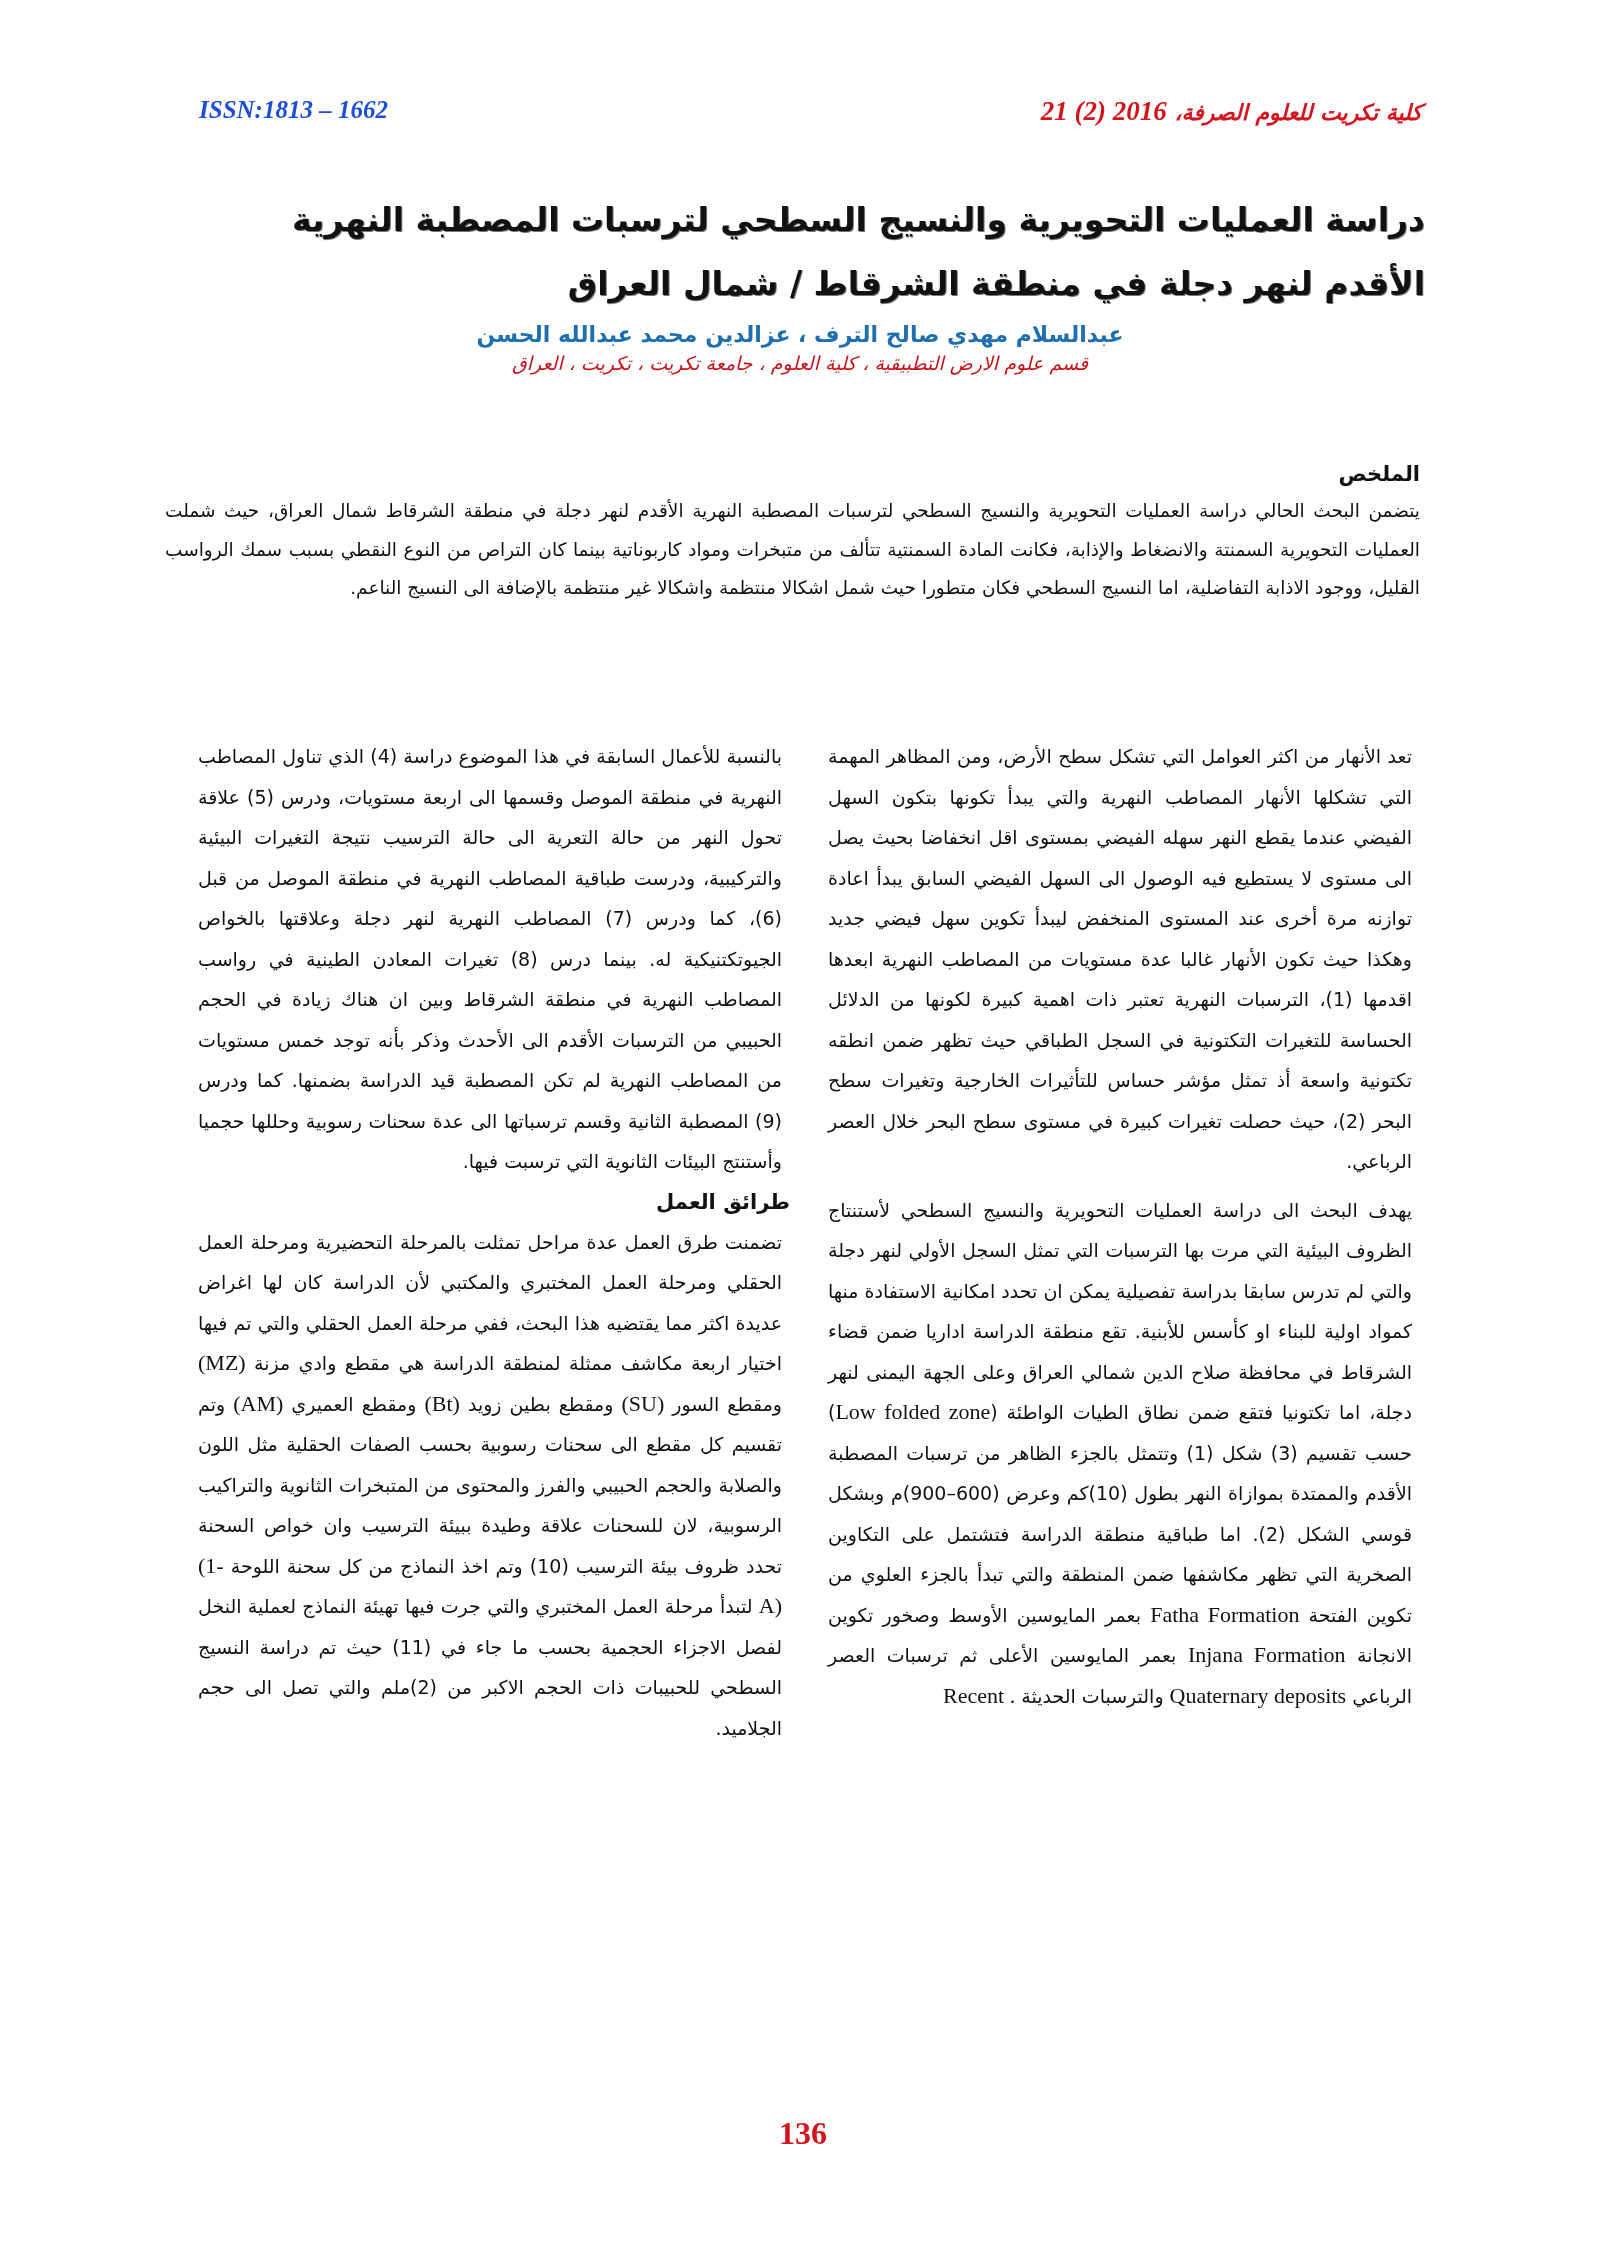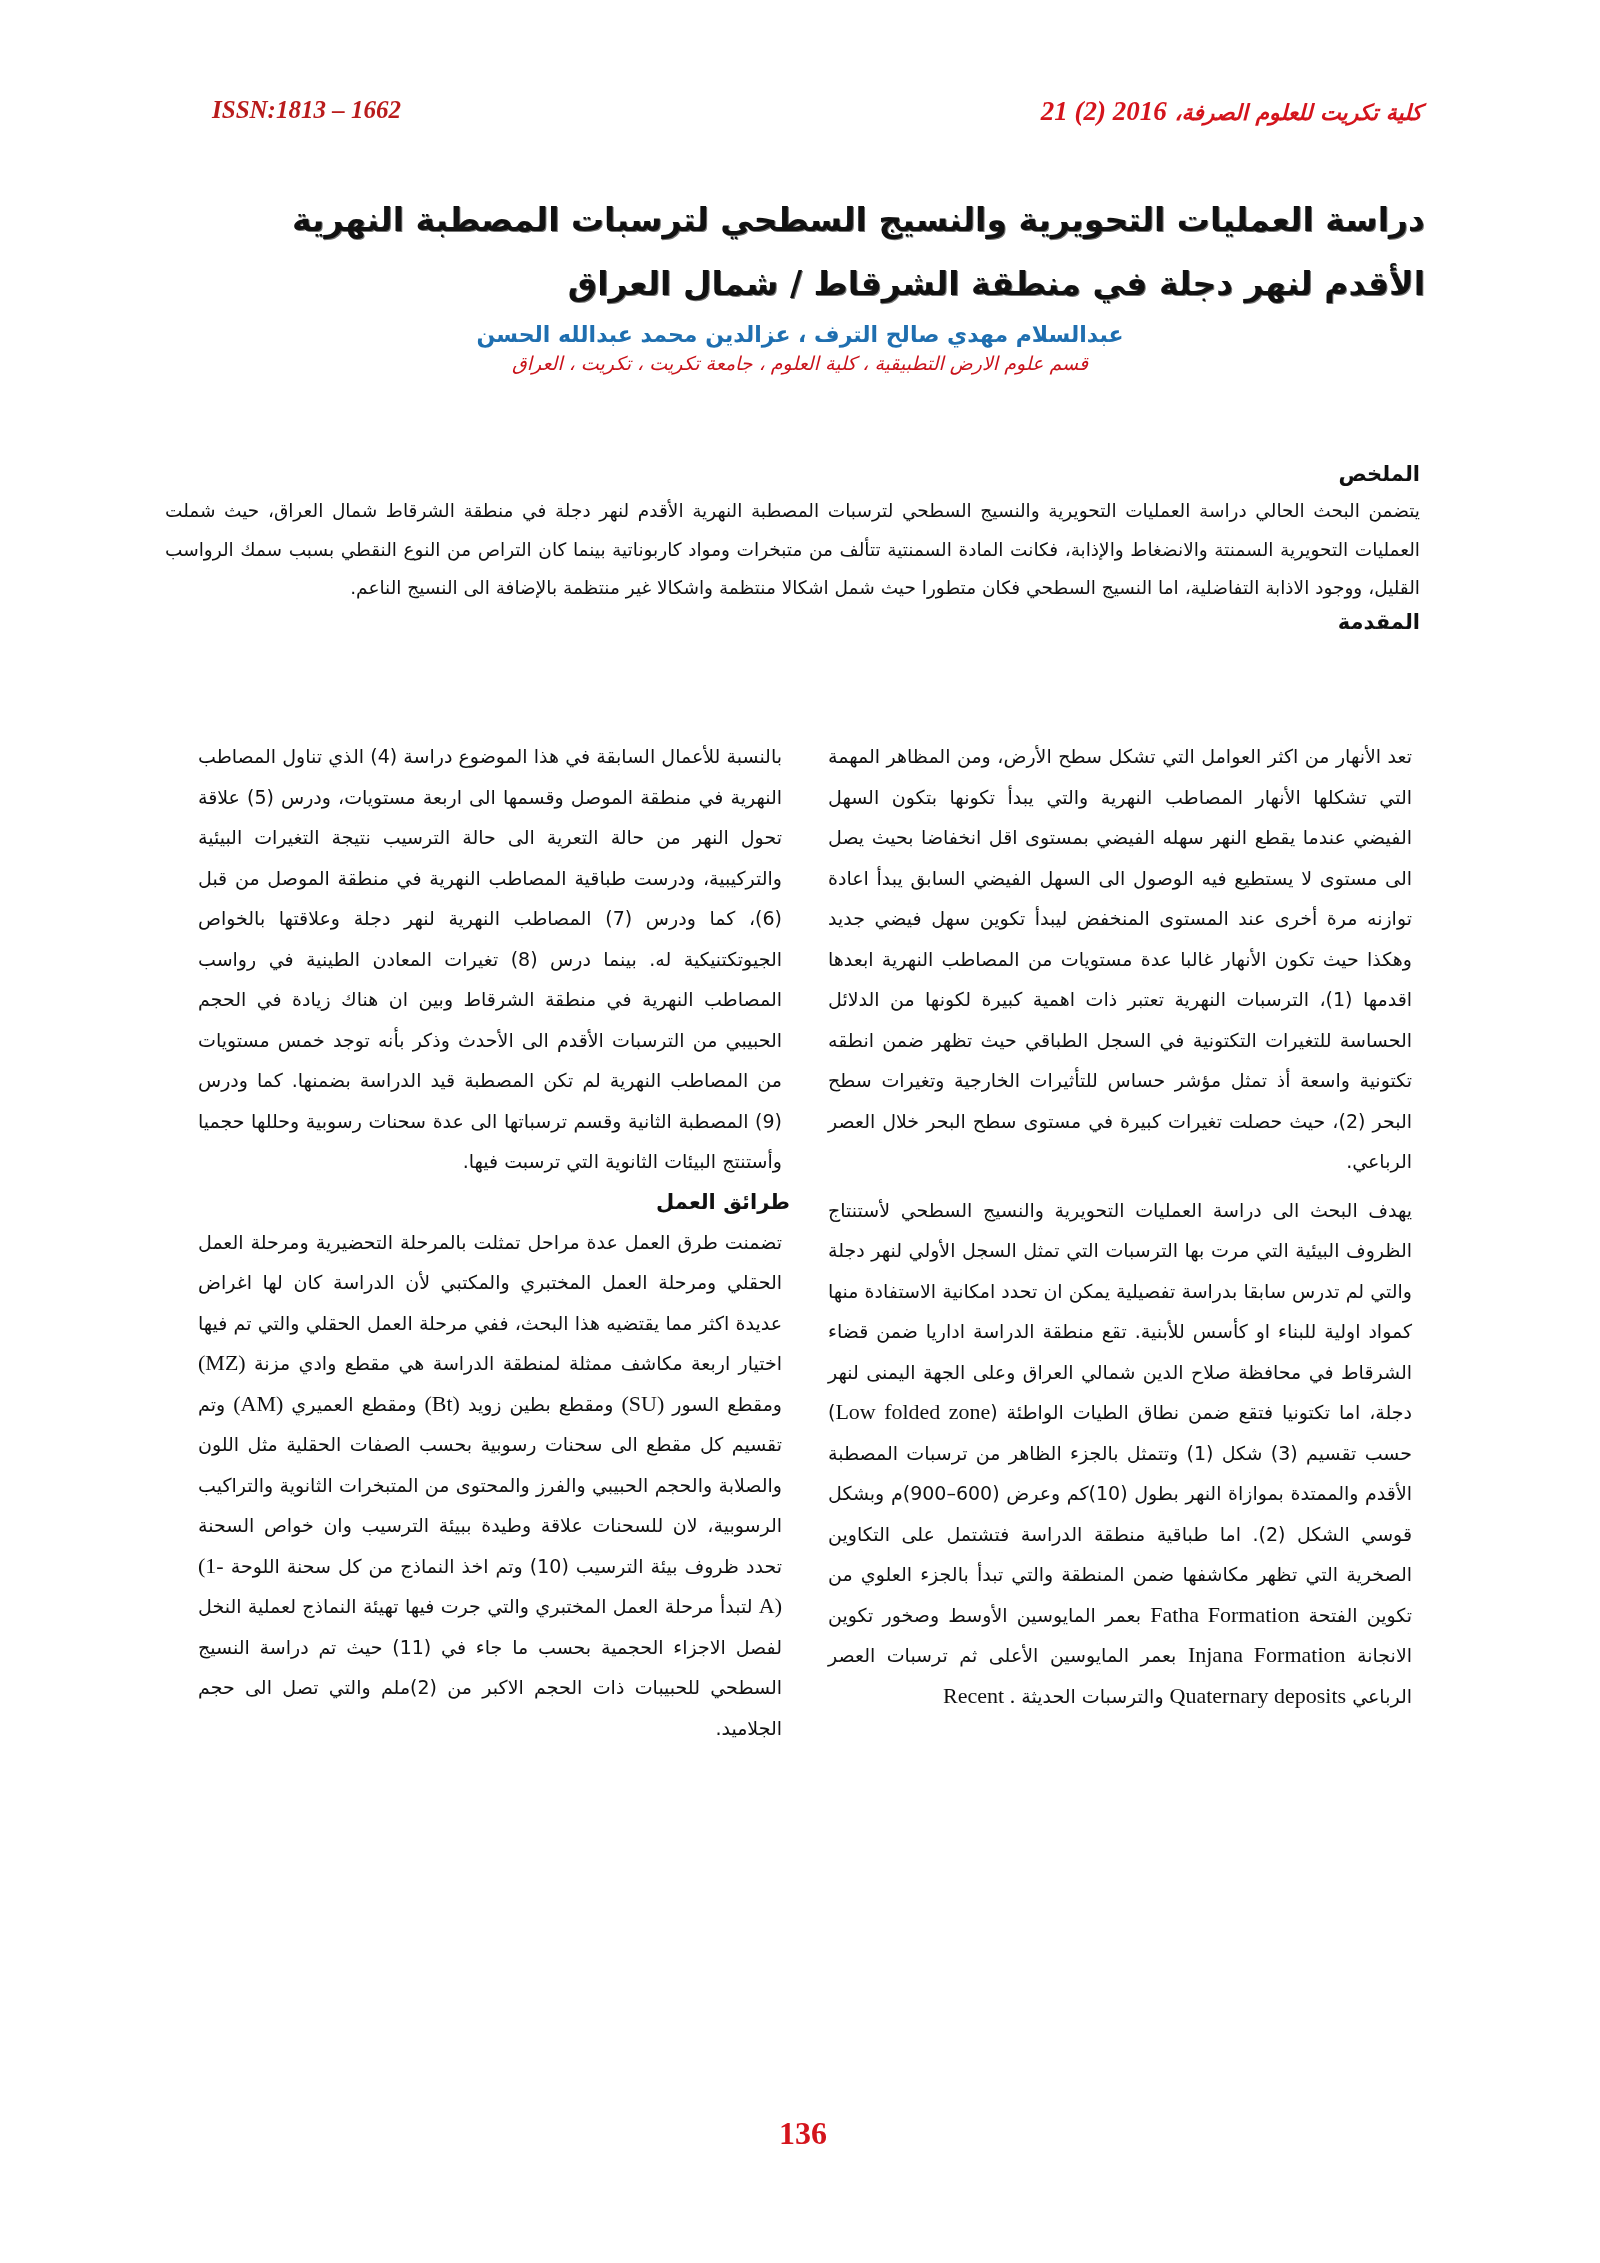--- a/index.html
+++ b/index.html
@@ -2,23 +2,23 @@
 <html><head>
 <meta charset="utf-8">
 <style>
   html, body { margin: 0; padding: 0; background: #ffffff; }
   body {
     width: 1600px; height: 2263px; position: relative; overflow: hidden;
     font-family: "DejaVu Sans", sans-serif; color: #111;
   }
   .header { position: absolute; top: 96px; left: 195px; right: 178px; height: 40px; }
   .issn {
-    position: absolute; left: 17px; top: 0;
+    position: absolute; left: 4px; top: 0;
     font-family: "Liberation Serif", serif; font-style: italic; font-weight: bold;
-    color: #b91c1c; font-size: 25px;
+    color: #1d4ed8; font-size: 25px;
   }
   .journal {
     position: absolute; right: 0; top: 0; direction: rtl;
     font-family: "DejaVu Sans", sans-serif; font-style: italic; font-weight: bold;
     color: #d4141c; font-size: 22px;
   }
   .journal .vol { font-family: "Liberation Serif", serif; font-size: 27px; }
   .title {
     position: absolute; top: 188px; left: 190px; right: 175px;
     direction: rtl; text-align: right;
@@ -73,21 +73,20 @@
   </span>
 </div>
 
 <div class="title">دراسة العمليات التحويرية والنسيج السطحي لترسبات المصطبة النهرية الأقدم لنهر دجلة في منطقة الشرقاط / شمال العراق</div>
 <div class="authors">عبدالسلام مهدي صالح الترف ، عزالدين محمد عبدالله الحسن</div>
 <div class="affil">قسم علوم الارض التطبيقية ، كلية العلوم ، جامعة تكريت ، تكريت ، العراق</div>
 
 <div class="abstract">
   <div class="section-head">الملخص</div>
   <p>يتضمن البحث الحالي دراسة العمليات التحويرية والنسيج السطحي لترسبات المصطبة النهرية الأقدم لنهر دجلة في منطقة الشرقاط شمال العراق، حيث شملت العمليات التحويرية السمنتة والانضغاط والإذابة، فكانت المادة السمنتية تتألف من متبخرات ومواد كاربوناتية بينما كان التراص من النوع النقطي بسبب سمك الرواسب القليل، ووجود الاذابة التفاضلية، اما النسيج السطحي فكان متطورا حيث شمل اشكالا منتظمة واشكالا غير منتظمة بالإضافة الى النسيج الناعم.</p>
-  <div class="section-head" style="margin-top:2px">المقدمة</div>
 </div>
 
 <div class="col col-right">
   <p>تعد الأنهار من اكثر العوامل التي تشكل سطح الأرض، ومن المظاهر المهمة التي تشكلها الأنهار المصاطب النهرية والتي يبدأ تكونها بتكون السهل الفيضي عندما يقطع النهر سهله الفيضي بمستوى اقل انخفاضا بحيث يصل الى مستوى لا يستطيع فيه الوصول الى السهل الفيضي السابق يبدأ اعادة توازنه مرة أخرى عند المستوى المنخفض ليبدأ تكوين سهل فيضي جديد وهكذا حيث تكون الأنهار غالبا عدة مستويات من المصاطب النهرية ابعدها اقدمها (1)، الترسبات النهرية تعتبر ذات اهمية كبيرة لكونها من الدلائل الحساسة للتغيرات التكتونية في السجل الطباقي حيث تظهر ضمن انطقه تكتونية واسعة أذ تمثل مؤشر حساس للتأثيرات الخارجية وتغيرات سطح البحر (2)، حيث حصلت تغيرات كبيرة في مستوى سطح البحر خلال العصر الرباعي.</p>
   <p><span>يهدف البحث الى دراسة العمليات التحويرية والنسيج السطحي لأستنتاج الظروف البيئية التي مرت بها الترسبات التي تمثل السجل الأولي لنهر دجلة والتي لم تدرس سابقا بدراسة تفصيلية يمكن ان تحدد امكانية الاستفادة منها كمواد اولية للبناء او كأسس للأبنية. تقع منطقة الدراسة اداريا ضمن قضاء الشرقاط في محافظة صلاح الدين شمالي العراق وعلى الجهة اليمنى لنهر دجلة، اما تكتونيا فتقع ضمن نطاق الطيات الواطئة (</span><span class="en" dir="ltr">Low folded zone</span><span>) حسب تقسيم (3) شكل (1) وتتمثل بالجزء الظاهر من ترسبات المصطبة الأقدم والممتدة بموازاة النهر بطول (10)كم وعرض (600–900)م وبشكل قوسي الشكل (2). اما طباقية منطقة الدراسة فتشتمل على التكاوين الصخرية التي تظهر مكاشفها ضمن المنطقة والتي تبدأ بالجزء العلوي من تكوين الفتحة </span><span class="en" dir="ltr">Fatha Formation</span><span> بعمر المايوسين الأوسط وصخور تكوين الانجانة </span><span class="en" dir="ltr">Injana Formation</span><span> بعمر المايوسين الأعلى ثم ترسبات العصر الرباعي </span><span class="en" dir="ltr">Quaternary deposits</span><span> والترسبات الحديثة </span><span class="en" dir="ltr">Recent .</span></p>
 </div>
 
 <div class="col col-left">
   <p>بالنسبة للأعمال السابقة في هذا الموضوع دراسة (4) الذي تناول المصاطب النهرية في منطقة الموصل وقسمها الى اربعة مستويات، ودرس (5) علاقة تحول النهر من حالة التعرية الى حالة الترسيب نتيجة التغيرات البيئية والتركيبية، ودرست طباقية المصاطب النهرية في منطقة الموصل من قبل (6)، كما ودرس (7) المصاطب النهرية لنهر دجلة وعلاقتها بالخواص الجيوتكتنيكية له. بينما درس (8) تغيرات المعادن الطينية في رواسب المصاطب النهرية في منطقة الشرقاط وبين ان هناك زيادة في الحجم الحبيبي من الترسبات الأقدم الى الأحدث وذكر بأنه توجد خمس مستويات من المصاطب النهرية لم تكن المصطبة قيد الدراسة بضمنها. كما ودرس (9) المصطبة الثانية وقسم ترسباتها الى عدة سحنات رسوبية وحللها حجميا وأستنتج البيئات الثانوية التي ترسبت فيها.</p>
   <div class="section-head">طرائق العمل</div>

